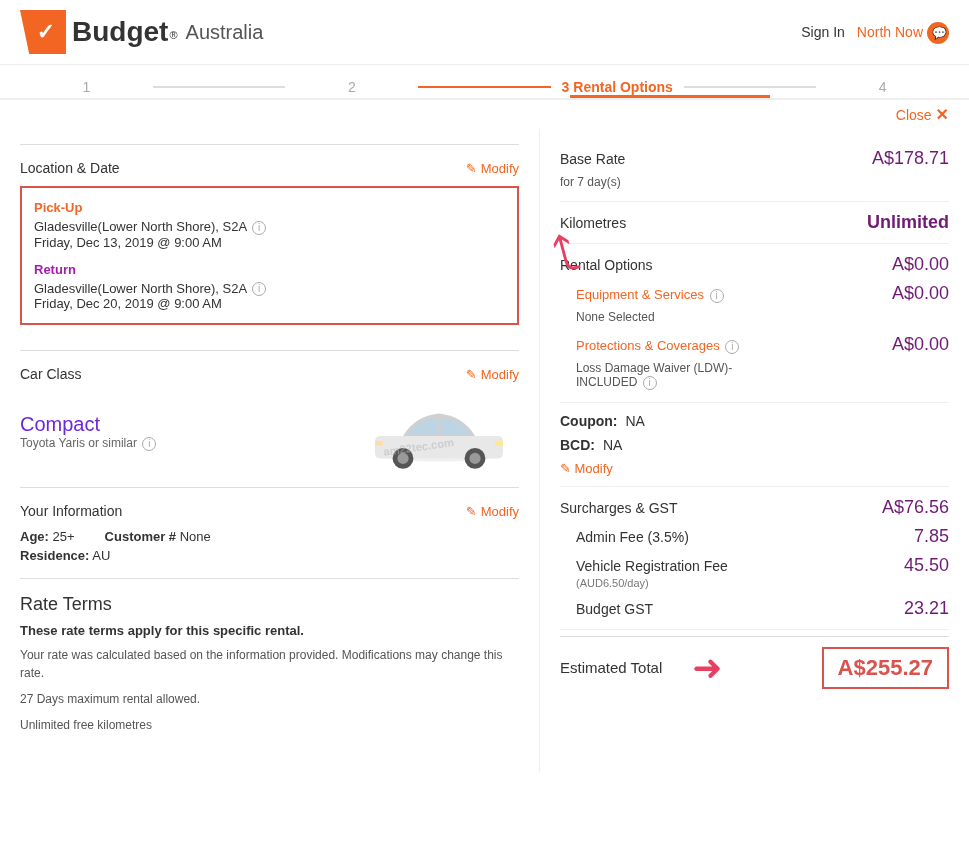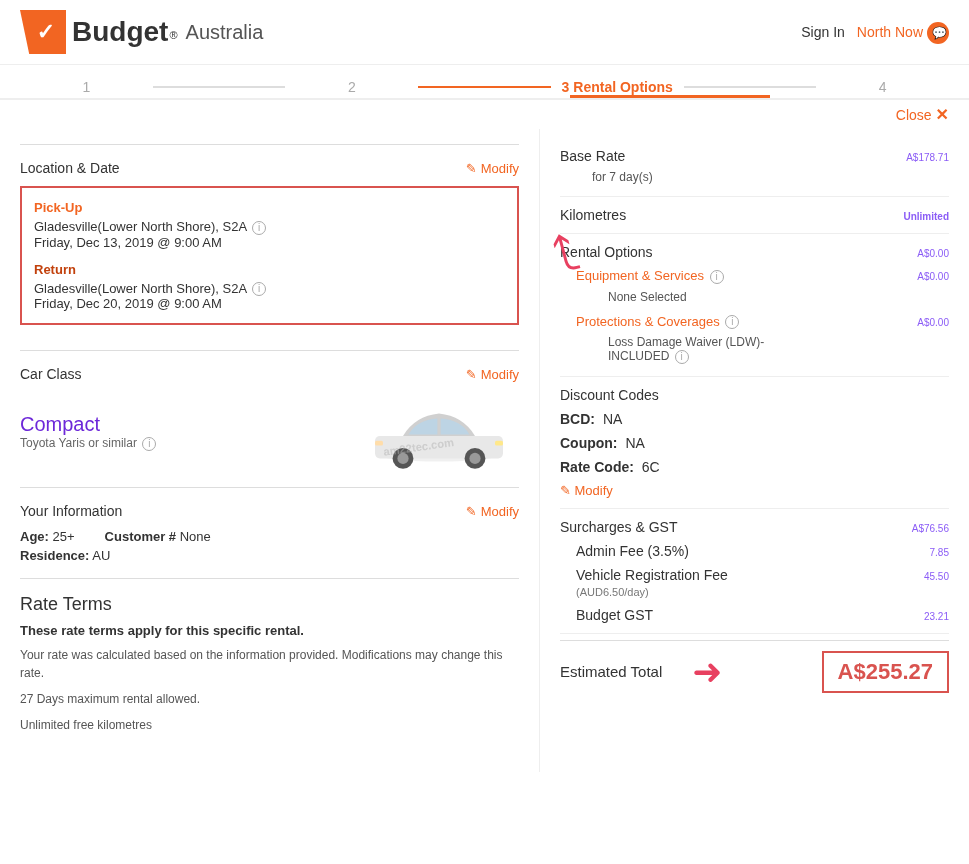--- a/index.html
+++ b/index.html
@@ -24,21 +24,21 @@
 
     
     .section { border-top: 1px solid #ddd; padding: 15px 0; }
     .section-header { display: flex; justify-content: space-between; align-items: center; margin-bottom: 10px; }
     .section-title { font-size: 14px; color: #333; font-weight: normal; }
     .modify-link { color: #f26522; font-size: 13px; cursor: pointer; display: flex; align-items: center; gap: 4px; }
 
     
     .location-box { border: 2px solid #d9534f; padding: 12px; margin-bottom: 10px; }
     .pickup-label { color: #f26522; font-weight: bold; font-size: 13px; margin-bottom: 4px; }
-    .return-label { color: #c2410c; font-weight: bold; font-size: 13px; margin-bottom: 4px; margin-top: 12px; }
+    .return-label { color: #a21caf; font-weight: bold; font-size: 13px; margin-bottom: 4px; margin-top: 12px; }
     .location-text { font-size: 13px; color: #333; }
     .info-icon { display: inline-block; width: 14px; height: 14px; border-radius: 50%; border: 1px solid #aaa; text-align: center; line-height: 12px; font-size: 10px; color: #aaa; cursor: pointer; vertical-align: middle; margin-left: 2px; }
 
     
     .car-section { display: flex; align-items: center; justify-content: space-between; }
     .car-info { }
     .car-name { font-size: 20px; color: #6d28d9; }
     .car-sub { font-size: 12px; color: #666; }
     .car-image { width: 160px; height: 80px; position: relative; display: flex; align-items: center; justify-content: center; }
 
@@ -49,23 +49,23 @@
 
     
     .rate-terms-title { font-size: 18px; margin-bottom: 10px; }
     .rate-bold { font-weight: bold; font-size: 13px; margin-bottom: 8px; }
     .rate-text { font-size: 12px; color: #555; line-height: 1.5; margin-bottom: 8px; }
 
     
     .right-row { display: flex; justify-content: space-between; align-items: baseline; padding: 4px 0; }
     .right-label { font-size: 14px; color: #333; }
     .right-label.bold { font-weight: normal; }
-    .right-value { font-size: 10px; color: #8b5cf6; }
+    .right-value { font-size: 18px; color: #701a75; }
     .right-value.bold { font-weight: bold; }
-    .right-sub { font-size: 12px; color: #555; padding: 2px 0 6px 0; margin-left: 32px; }
+    .right-sub { font-size: 12px; color: #555; padding: 2px 0 6px 0; }
     .orange-link { color: #f26522; font-size: 13px; }
     .indent { padding-left: 16px; }
     .right-divider { border: none; border-top: 1px solid #eee; margin: 6px 0; }
 
     
     .estimated-row { display: flex; justify-content: space-between; align-items: center; padding: 10px 0; border-top: 1px solid #ddd; }
     .estimated-label { font-size: 15px; font-weight: normal; }
     .estimated-value { font-size: 22px; font-weight: bold; color: #d9534f; border: 2px solid #d9534f; padding: 6px 14px; }
 
     
@@ -285,44 +285,35 @@
       <span class="right-value">A$0.00</span>
     </div>
     <div class="right-sub indent">
       <span>Loss Damage Waiver (LDW)-</span><br>
       <span>INCLUDED</span>
       <span class="info-icon">i</span>
     </div>
 
     <hr class="right-divider">
 
-    <div class="right-row">
-      <span class="right-label">Discount Codes</span>
+
+    <div class="right-row">
+      <span class="right-label">
+        <strong>Coupon:</strong>
+        <span style="margin-left:4px;">NA</span>
+      </span>
     </div>
 
     <div class="right-row">
       <span class="right-label">
         <strong>BCD:</strong>
         <span style="margin-left:4px;">NA</span>
       </span>
     </div>
 
-    <div class="right-row">
-      <span class="right-label">
-        <strong>Coupon:</strong>
-        <span style="margin-left:4px;">NA</span>
-      </span>
-    </div>
-
-    <div class="right-row">
-      <span class="right-label">
-        <strong>Rate Code:</strong>
-        <span style="margin-left:4px;">6C</span>
-      </span>
-    </div>
 
     <div style="padding: 4px 0;">
       <span class="orange-link">
         <span style="color:#f26522;">✎</span>
         <span>Modify</span>
       </span>
     </div>
 
     <hr class="right-divider">
 

